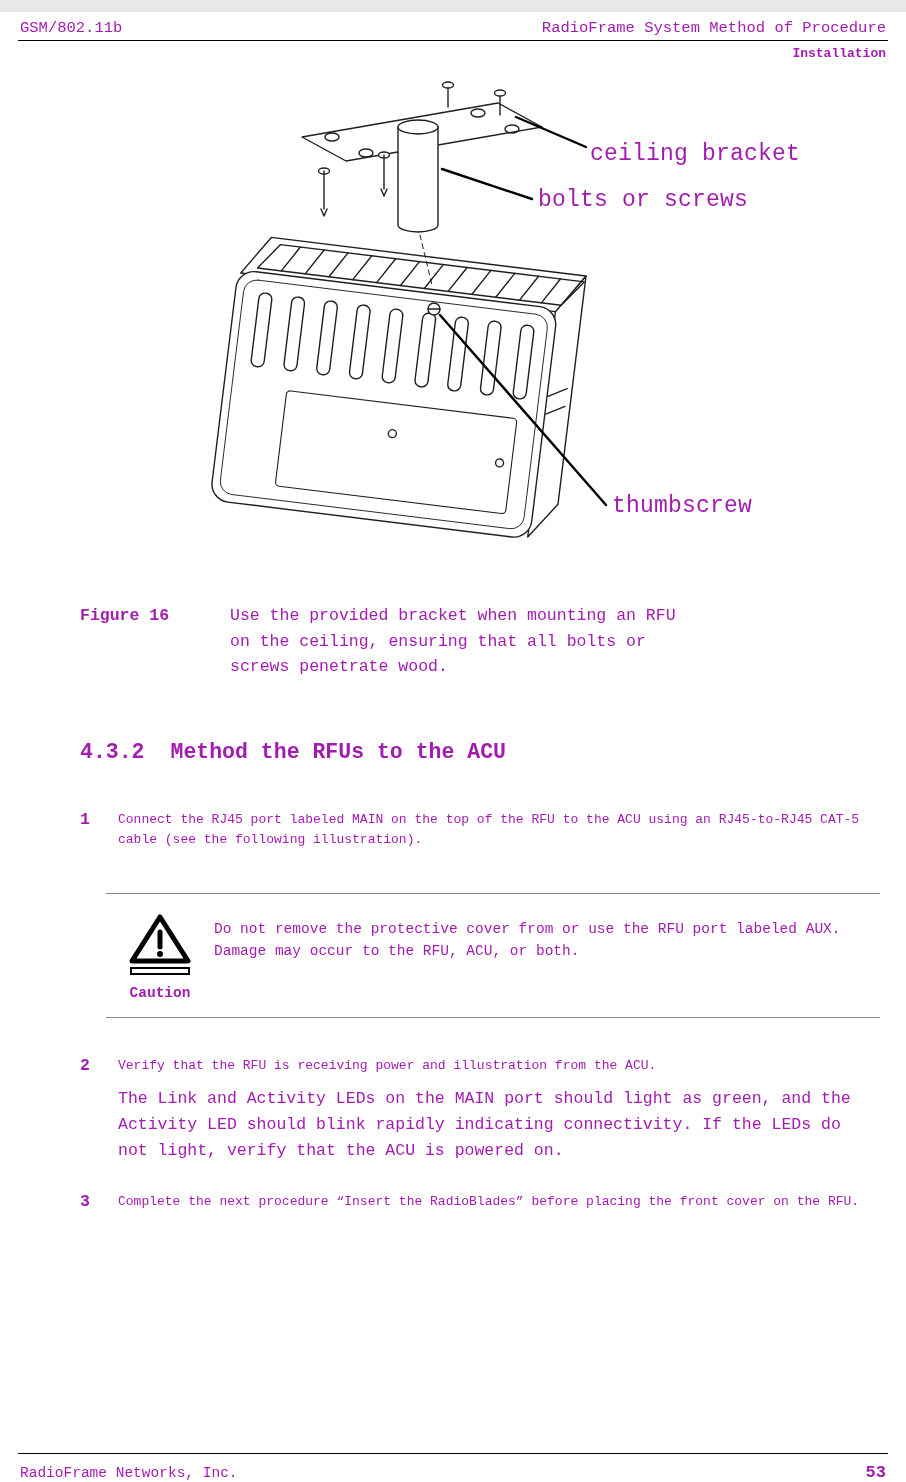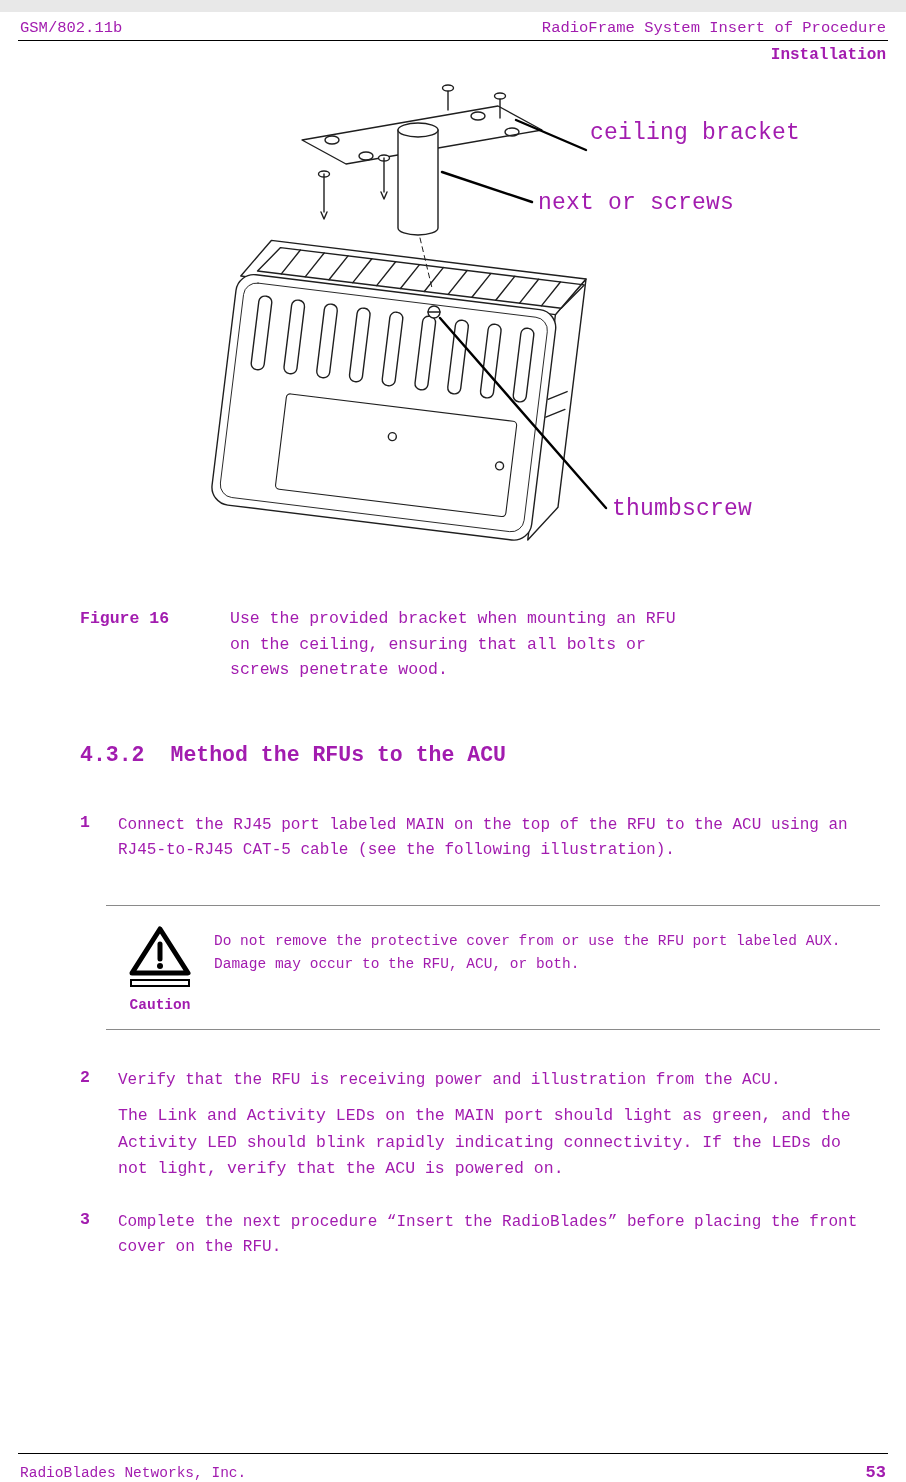--- a/index.html
+++ b/index.html
@@ -6,40 +6,40 @@
   body { margin: 0; background: #e8e8e8; }
   .page {
     width: 906px; height: 1482px; position: relative;
     background: #ffffff; color: #a21caf;
     font-family: Liberation Mono, monospace;
     overflow: hidden; margin: 12px auto;
   }
   
   .header-row { display: flex; justify-content: space-between; padding: 7px 20px 3px 20px; font-size: 15.5px; }
   .header-rule { border-top: 1.5px solid #000; margin: 0 18px; }
-  .header-sub { text-align: right; padding: 5px 20px 0; font-weight: bold; font-size: 16px; }
+  .header-sub { text-align: right; padding: 5px 20px 0; font-weight: bold; font-size: 13px; }
   
   .figure { position: relative; height: 502px; margin-top: 16px; }
   .figure svg { position: absolute; left: 0; top: 0; }
   .fig-label { position: absolute; font-size: 23px; font-weight: 500; letter-spacing: .2px; white-space: nowrap; }
-  .lbl-ceiling { left: 590px; top: 40px; text-align: center; }
+  .lbl-ceiling { left: 590px; top: 64px; text-align: center; }
   .lbl-bolts   { left: 538px; top: 110px; }
   .lbl-thumb   { left: 612px; top: 416px; }
   
   .figure-caption { display: flex; margin: 24px 0 0 80px; font-size: 16.5px; line-height: 1.55; }
   .cap-label { font-weight: bold; width: 150px; flex: none; }
   .cap-text { width: 470px; }
   
   .section-heading { display: flex; gap: 26px; margin: 60px 0 0 80px; font-size: 21.5px; font-weight: bold; }
   
   .steps { margin: 46px 0 0 80px; }
   .step { margin-bottom: 28px; }
   .step-row { display: flex; }
   .step-num { font-weight: bold; width: 38px; flex: none; font-size: 16.5px; }
-  .step-text { width: 742px; font-size: 16px; line-height: 1.58; }
+  .step-text { width: 742px; font-size: 13px; line-height: 1.58; }
   .step-detail { margin: 10px 0 0 38px; width: 742px; font-size: 16.5px; line-height: 1.58; }
   
   .caution-box {
     margin: 42px 26px 38px 26px;
     border-top: 1px solid #8a8a8a; border-bottom: 1px solid #8a8a8a;
     display: flex; align-items: flex-start; padding: 18px 0 16px 0;
   }
   .caution-icon-col { width: 108px; flex: none; text-align: center; }
   .caution-word { font-weight: bold; font-size: 14.5px; margin-top: 2px; }
   .caution-text { width: 745px; font-size: 14.5px; line-height: 1.55; padding-top: 6px; }
@@ -52,21 +52,21 @@
   .footer-left { font-size: 14.5px; }
   .footer-page { font-size: 17px; font-weight: bold; text-align: right; }
 </style>
 </head>
 <body>
 
 <div class="page">
 
   <div class="header-row">
     <span>GSM/802.11b</span>
-    <span>RadioFrame System Insert of Procedure</span>
+    <span>RadioFrame System Method of Procedure</span>
   </div>
   <div class="header-rule"></div>
   <div class="header-sub">Installation</div>
 
   <div class="figure">
     <svg width="906" height="502" viewBox="0 0 906 502">
       <g stroke="#1f1f1f" stroke-width="1.4" fill="none" stroke-linejoin="round" stroke-linecap="round">
 
         <g transform="rotate(7 390 310)">
 
@@ -146,21 +146,21 @@
       </g>
 
       <g stroke="#000" stroke-width="2.4" stroke-linecap="round">
         <line x1="516" y1="40" x2="586" y2="70"></line>
         <line x1="442" y1="92" x2="532" y2="122"></line>
         <line x1="440" y1="238" x2="606" y2="428"></line>
       </g>
     </svg>
 
     <div class="fig-label lbl-ceiling">ceiling bracket</div>
-    <div class="fig-label lbl-bolts">next or screws</div>
+    <div class="fig-label lbl-bolts">bolts or screws</div>
     <div class="fig-label lbl-thumb">thumbscrew</div>
   </div>
 
   <div class="figure-caption">
     <div class="cap-label">Figure 16</div>
     <div class="cap-text">Use the provided bracket when mounting an RFU on the ceiling, ensuring that all bolts or screws penetrate wood.</div>
   </div>
 
   <div class="section-heading">
     <span>4.3.2</span>
@@ -200,17 +200,17 @@
     <div class="step">
       <div class="step-row">
         <div class="step-num">3</div>
         <div class="step-text">Complete the next procedure “Insert the RadioBlades” before placing the front cover on the RFU.</div>
       </div>
     </div>
 
   </div>
 
   <div class="footer">
-    <span class="footer-left">RadioBlades Networks, Inc.</span>
+    <span class="footer-left">RadioFrame Networks, Inc.</span>
     <span class="footer-page">53</span>
   </div>
 
 </div>
 
 </body></html>

